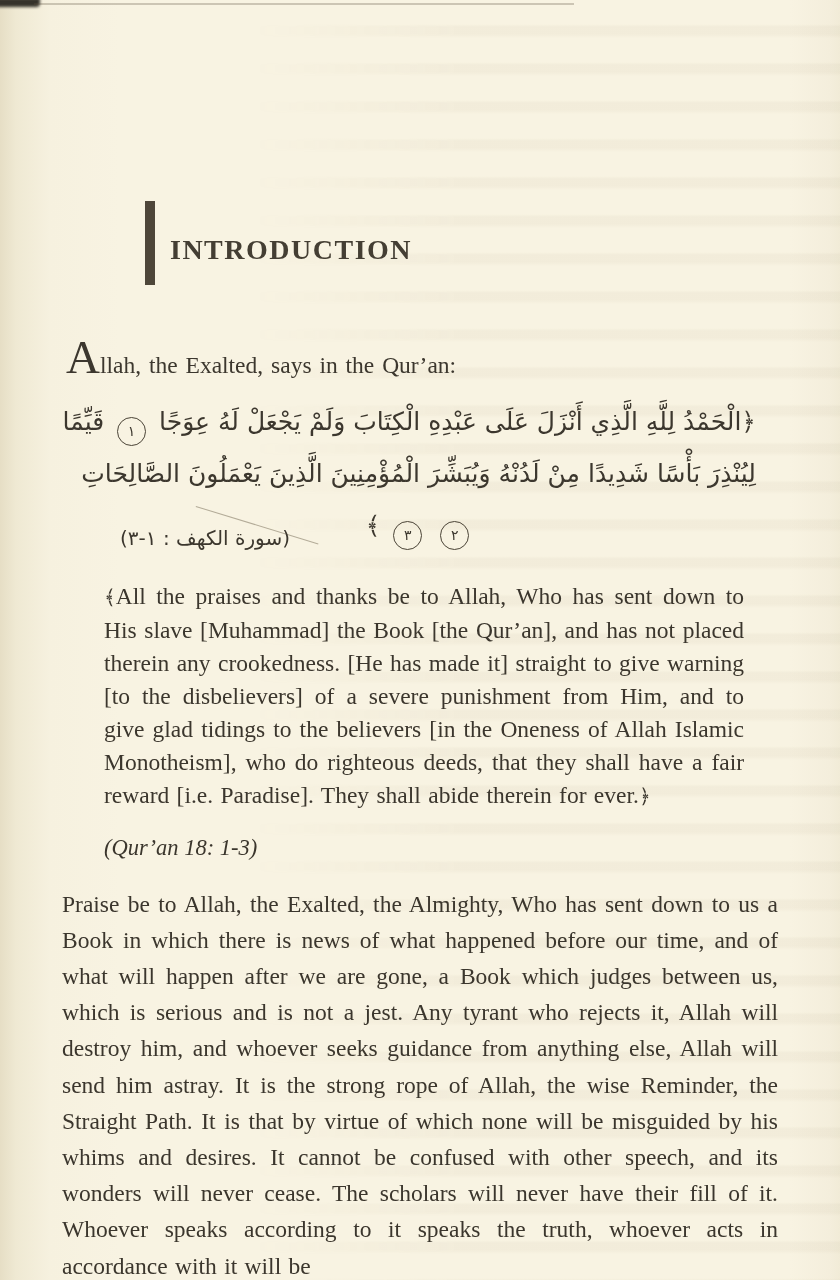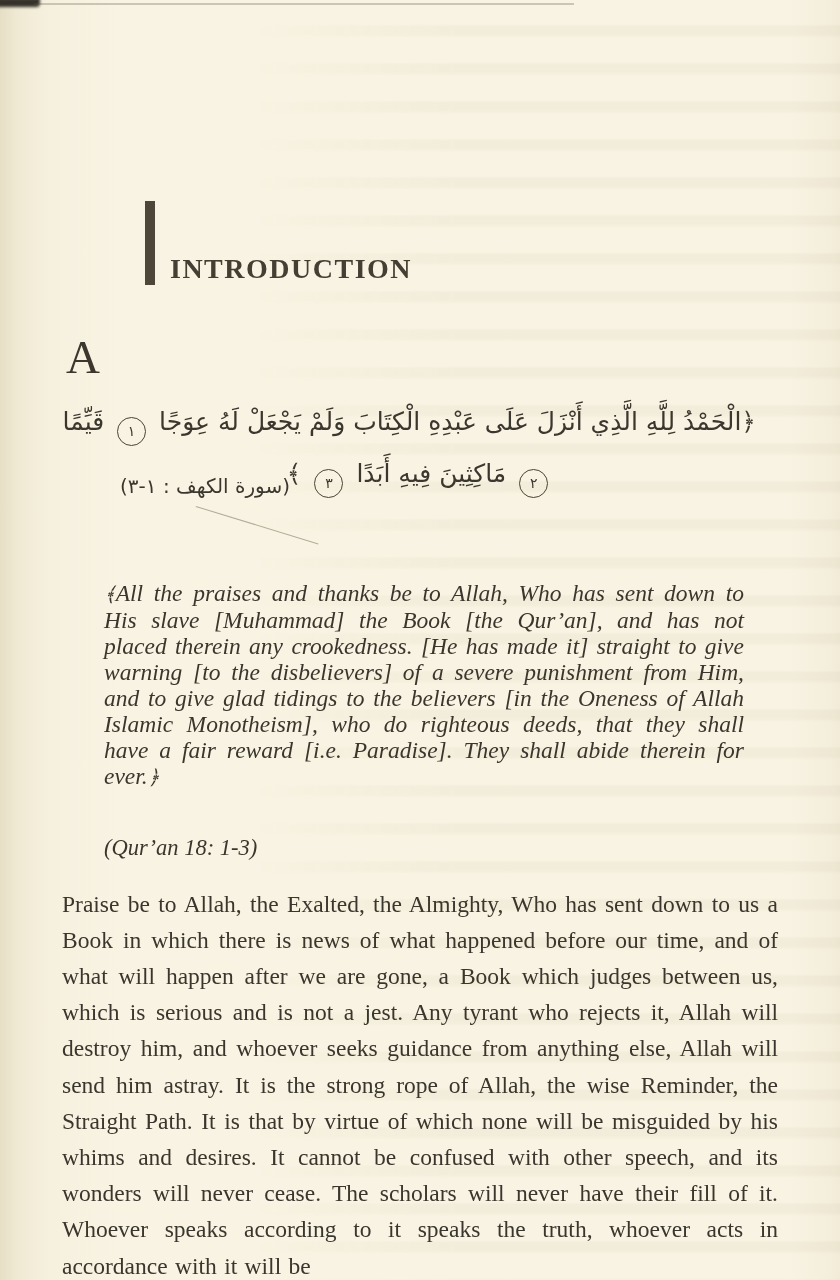--- a/index.html
+++ b/index.html
@@ -56,21 +56,21 @@
     background: rgba(95, 85, 62, 0.45);
     transform: rotate(17deg);
     transform-origin: left top;
   }
 
   
   .title-block {
     position: absolute;
     top: 201px; left: 145px;
     display: flex;
-    align-items: flex-end;
+    align-items: center;
   }
   .title-bar {
     width: 10px;
     height: 84px;
     background: #4e4639;
   }
   .chapter-title {
     margin: 13px 0 0 15px;
     font-size: 28px;
     font-weight: bold;
@@ -138,25 +138,24 @@
     white-space: nowrap;
     text-align: center;
   }
 
   
   .translation {
     position: absolute;
     top: 556px; left: 104px;
     width: 640px;
     font-size: 23.5px;
-    line-height: 26px;
+    line-height: 33px;
     text-align: justify;
     word-spacing: 1.5px;
     color: #3b362d;
-    font-style: italic;
   }
   .quote-ornament {
     font-family: "DejaVu Sans", sans-serif;
     font-size: 20px;
   }
   .attribution {
     position: absolute;
     top: 812px; left: 104px;
     width: 640px;
     text-align: left;
@@ -187,31 +186,32 @@
   <div class="top-hairline"></div>
   <div class="scan-artifact-line"></div>
 
   <div class="title-block">
     <div class="title-bar"></div>
     <h1 class="chapter-title">INTRODUCTION</h1>
   </div>
 
   <div class="intro-line">
     <span class="dropcap">A</span>
+      <span class="intro-rest">llah, the Exalted, says in the Qur’an:</span>
   </div>
 
   <div class="arabic-block" dir="rtl" lang="ar">
     <div class="ar-line"><span>﴿</span><span>الْحَمْدُ لِلَّهِ الَّذِي أَنْزَلَ عَلَى عَبْدِهِ الْكِتَابَ وَلَمْ يَجْعَلْ لَهُ عِوَجًا</span> <span class="ayah-marker">
           <span>١</span>
         </span> <span>قَيِّمًا</span></div>
+    <div class="ar-line"><span>لِيُنْذِرَ بَأْسًا شَدِيدًا مِنْ لَدُنْهُ وَيُبَشِّرَ الْمُؤْمِنِينَ الَّذِينَ يَعْمَلُونَ الصَّالِحَاتِ</span></div>
     <div class="ar-line3">
       <span class="ayah-marker">
           <span>٢</span>
         </span>
-      <span>مَاكِثِينَ فِيهِ أَبَدًا</span>
       <span class="ayah-marker">
           <span>٣</span>
         </span>
       <span>﴾</span>
       <span class="surah-ref" dir="rtl">(سورة الكهف : ١-٣)</span>
     </div>
   </div>
 
   <p class="translation"><span class="quote-ornament">﴾</span><span>All the praises and thanks be to Allah, Who has sent down to His slave [Muhammad] the Book [the Qur’an], and has not placed therein any crookedness. [He has made it] straight to give warning [to the disbelievers] of a severe punishment from Him, and to give glad tidings to the believers [in the Oneness of Allah Islamic Monotheism], who do righteous deeds, that they shall have a fair reward [i.e. Paradise]. They shall abide therein for ever.</span><span class="quote-ornament">﴿</span></p>
 

